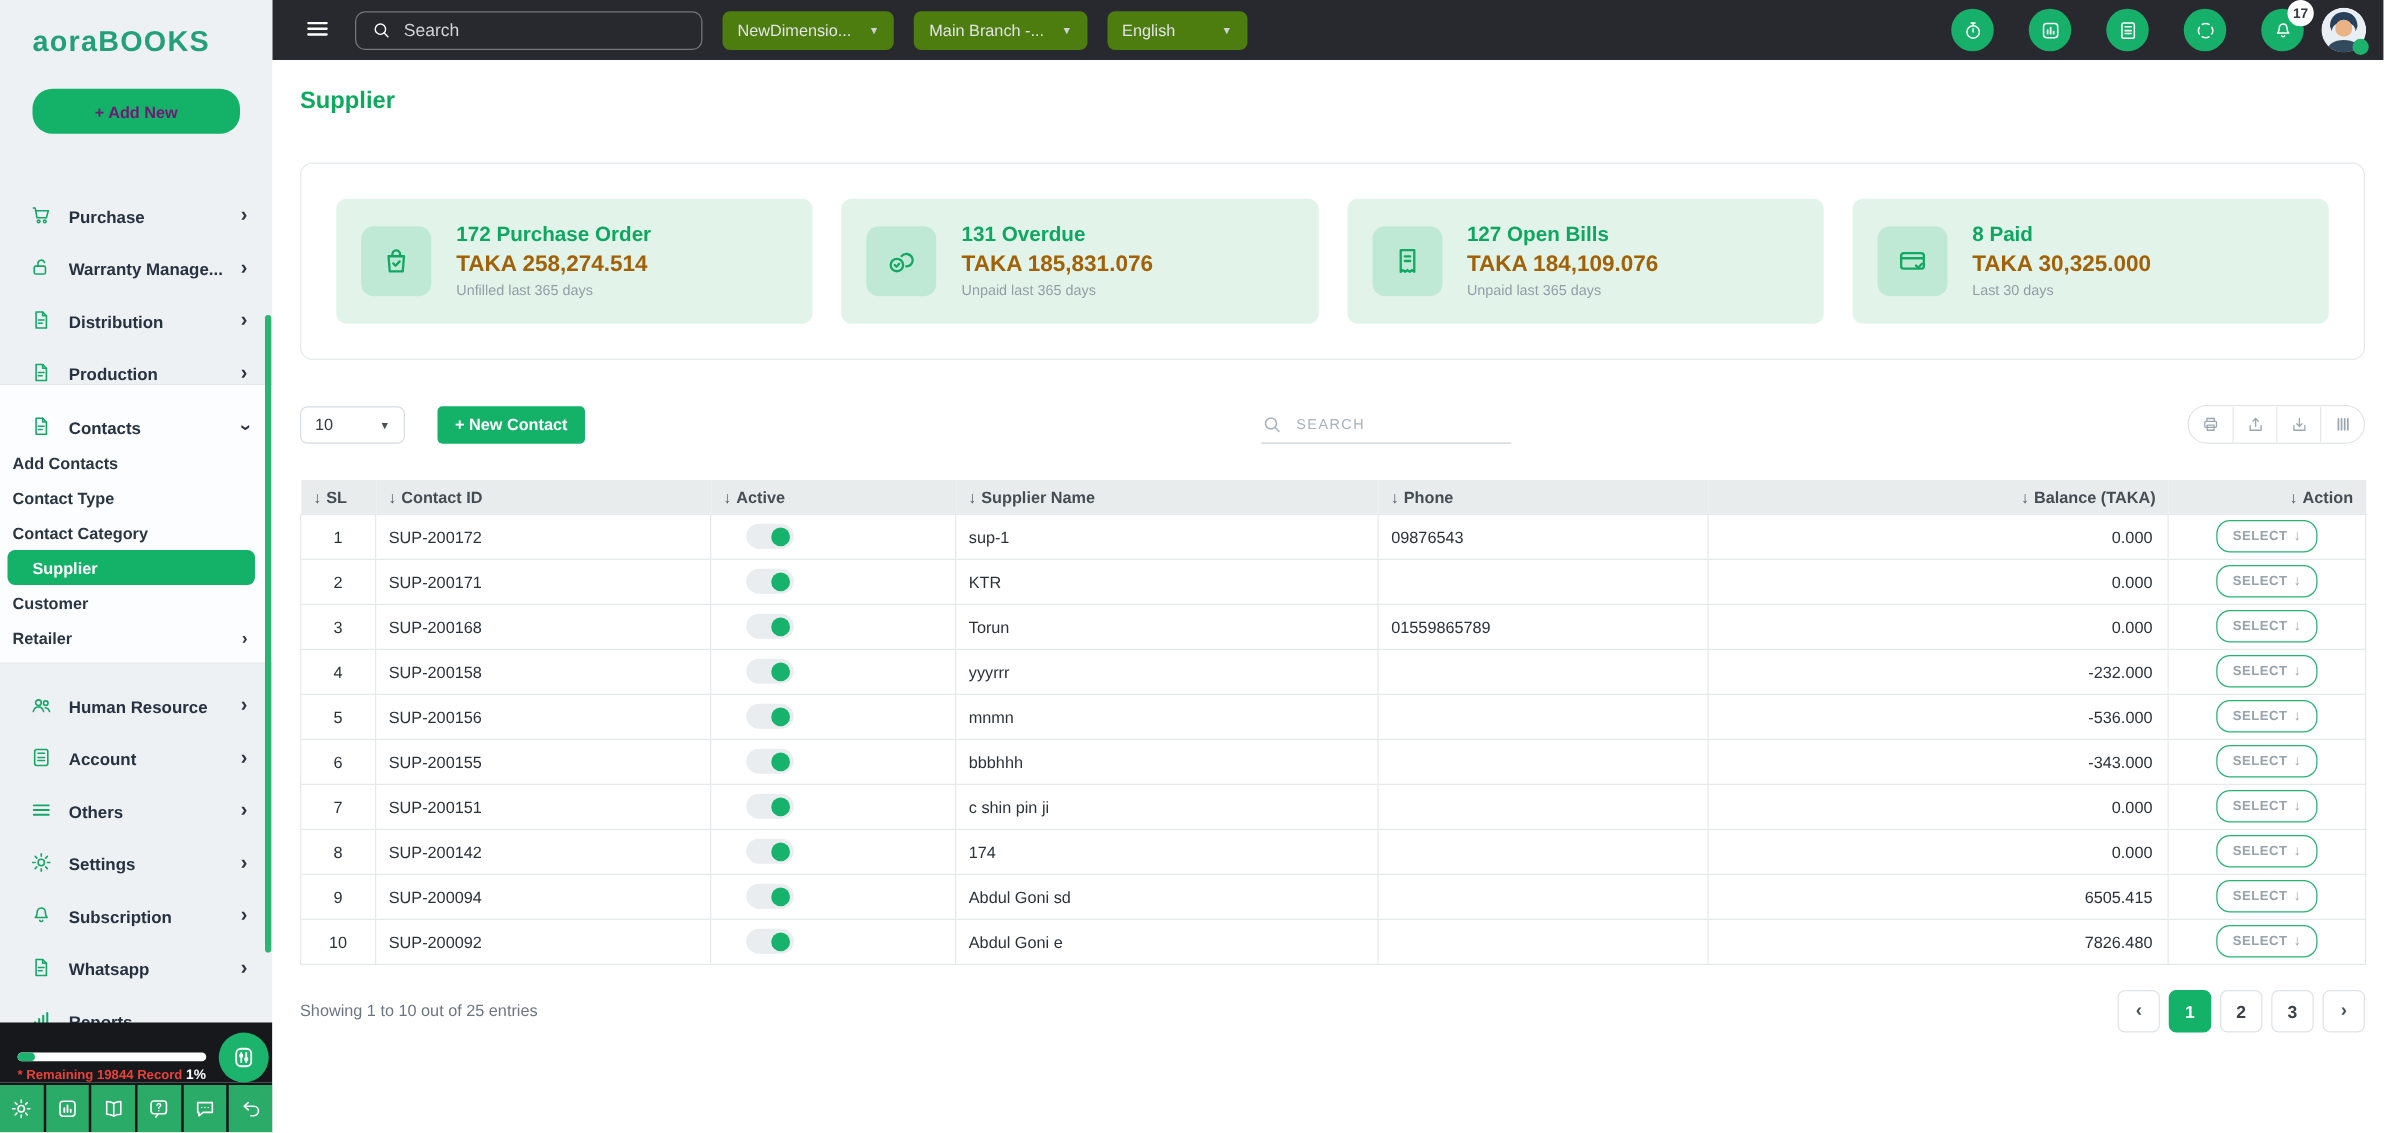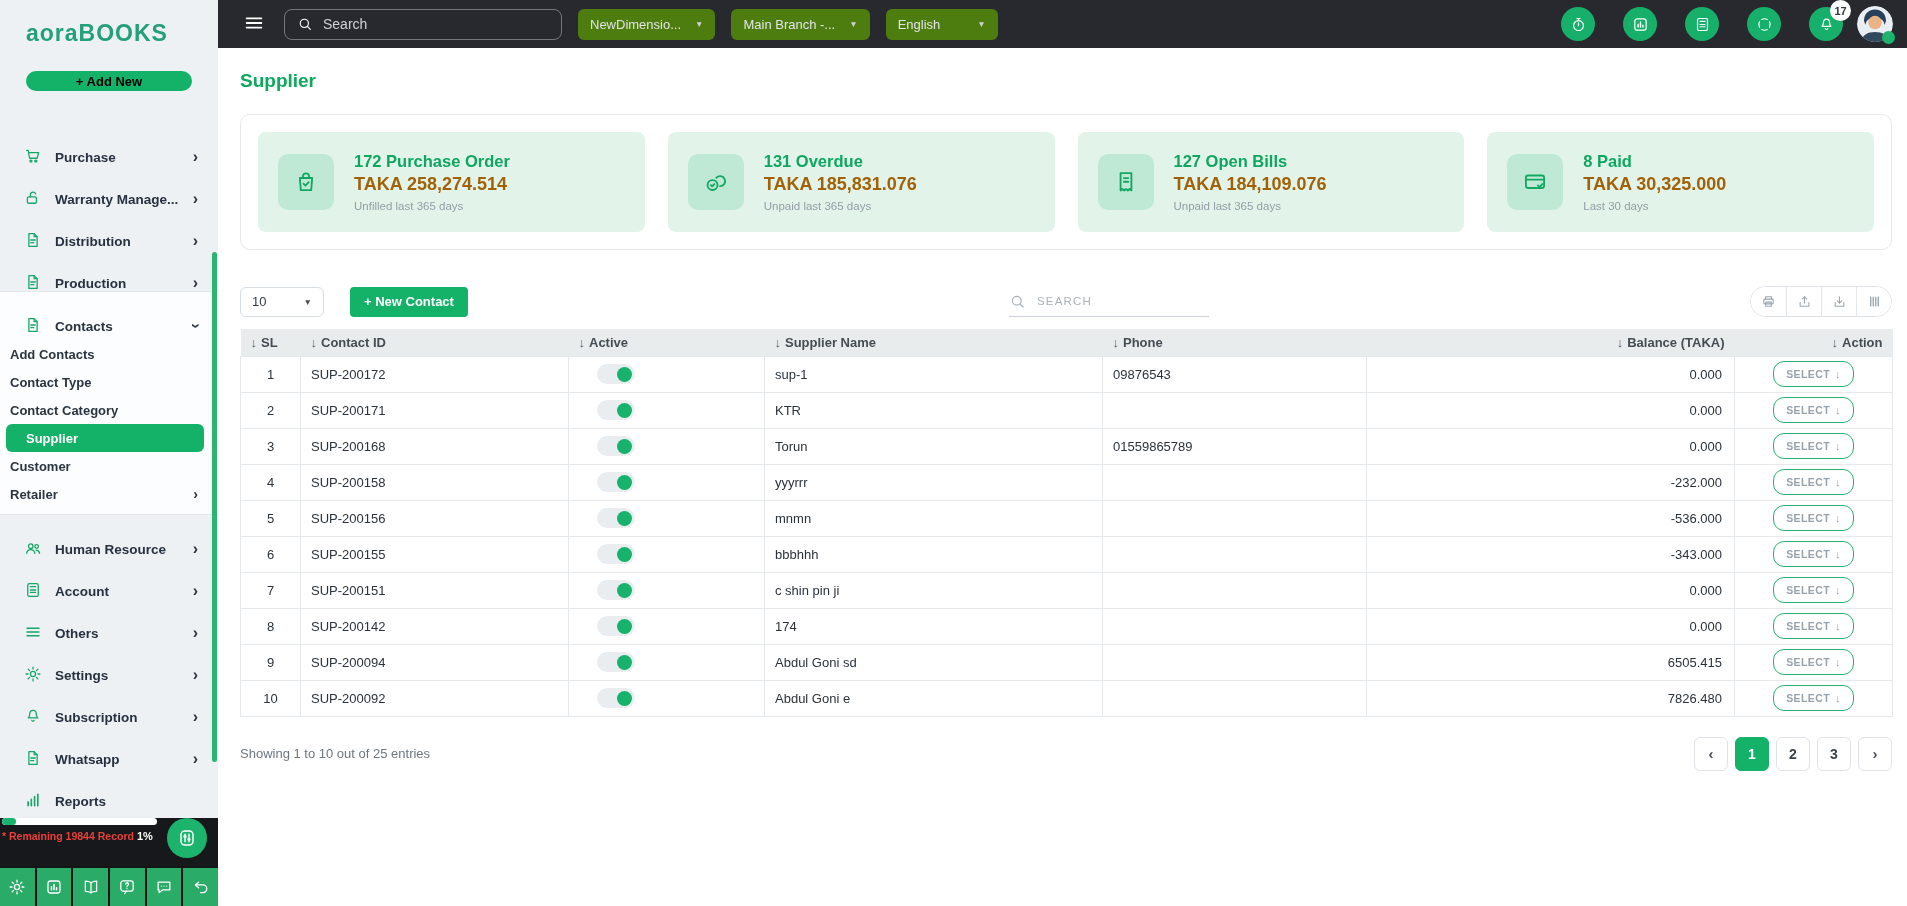--- a/index.html
+++ b/index.html
@@ -5,37 +5,37 @@
   *{box-sizing:border-box;margin:0;padding:0}
   html,body{width:1907px;height:906px;overflow:hidden;background:#fff;
     font-family:"Liberation Sans","DejaVu Sans",sans-serif}
   .app{position:relative;width:1907px;height:906px;background:#fff;overflow:hidden}
   .ico{display:inline-flex;align-items:center;justify-content:center}
   .ico svg{width:100%;height:100%;display:block}
 
   
   .sidebar{position:absolute;left:0;top:0;width:218px;height:906px;background:#eef1f4;overflow:hidden}
   .logo{margin:20px 0 0 26px;font-size:23px;color:#23a077;font-weight:600;letter-spacing:1px}
-  .addnew{display:block;margin:24px 0 0 26px;width:166px;height:20px;border-radius:16px;background:#14b169;
-    color:#000000;font-size:13px;font-weight:700;border:none;cursor:pointer;font-family:inherit}
+  .addnew{display:block;margin:24px 0 0 26px;width:166px;height:36px;border-radius:16px;background:#14b169;
+    color:#701a75;font-size:13px;font-weight:700;border:none;cursor:pointer;font-family:inherit}
   .menu{margin-top:32px}
   .mitem{height:42px;display:flex;align-items:flex-end;padding:0 20px 0 24px;gap:13px;cursor:pointer}
   .ico.mi{width:18px;height:18px;color:#14a768;flex:none}
   .mlabel{font-size:13.5px;font-weight:700;color:#273140;flex:1;white-space:nowrap;overflow:hidden}
   .chev{font-size:16px;font-weight:700;color:#2b3440;line-height:1}
   .chev.down{transform:rotate(90deg)}
   .mgroup{background:#fbfdfe;border-top:1px solid #e3e7ea;border-bottom:1px solid #e3e7ea}
   .submenu{padding:6px 0}
   .sitem{height:28px;display:flex;align-items:center;padding:0 20px 0 10px;font-size:13px;font-weight:600;color:#2b3540;cursor:pointer}
   .slabel{flex:1}
   .sitem .chev{font-size:14px}
   .sitem.active{background:#14b169;color:#fff;border-radius:6px;margin:0 14px 0 6px;padding:0 14px 0 20px}
   .scroll-thumb{position:absolute;right:1px;top:252px;width:5px;height:510px;border-radius:3px;background:#2db473}
   .sfoot{position:absolute;left:0;bottom:0;width:218px}
-  .sfoot-main{background:#17181b;height:48px;display:flex;align-items:flex-start;padding:0 11px 0 2px;gap:10px}
+  .sfoot-main{background:#17181b;height:48px;display:flex;align-items:flex-end;padding:0 11px 0 14px;gap:10px}
   .pcol{flex:1}
   .ptrack{height:7px;border-radius:4px;background:#fff;position:relative;overflow:hidden}
   .pfill{position:absolute;left:0;top:0;bottom:0;width:9%;background:#19b46e;border-radius:4px}
   .premain{margin-top:5px;font-size:10.5px;font-weight:700;white-space:nowrap}
   .pred{color:#e8403a}
   .ppct{color:#fff;margin-left:3px;font-size:11px}
   .fab{width:40px;height:40px;border-radius:50%;background:#1cb36c;border:none;color:#fff;
     display:flex;align-items:center;justify-content:center;flex:none;cursor:pointer}
   .ico.fabi{width:20px;height:20px}
   .tiles{background:#141518;display:flex;gap:2px;padding-top:2px;height:40px}
@@ -59,21 +59,21 @@
   .ico.c{width:17px;height:17px}
   .badge{position:absolute;top:-7px;right:-8px;background:#fff;color:#33393f;font-size:11px;font-weight:700;
     width:21px;height:21px;border-radius:50%;display:flex;align-items:center;justify-content:center}
   .avatar-wrap{width:36px;height:36px;margin-left:14px;position:relative;flex:none;cursor:pointer}
   .avatar-wrap svg{width:36px;height:36px;border-radius:50%;display:block}
   .status-dot{position:absolute;right:-2px;bottom:-2px;width:13px;height:13px;border-radius:50%;background:#1db36c}
 
   
   .main{position:absolute;left:218px;top:48px;right:0;bottom:0;background:#fff;padding:22px 15px 0 22px;overflow:hidden}
   .page-title{font-size:19px;font-weight:700;color:#0da95f;height:24px}
-  .cards-wrap{margin-top:20px;border:1px solid #e5e9ec;border-radius:10px;padding:17px;display:flex;gap:23px;background:#fff}
+  .cards-wrap{margin-top:36px;border:1px solid #e5e9ec;border-radius:10px;padding:28px;display:flex;gap:23px;background:#fff}
   .scard{flex:1;background:#e2f4ea;border-radius:8px;height:100px;display:flex;align-items:center;padding-left:20px;gap:20px}
   .stile{width:56px;height:56px;border-radius:10px;background:#c0e9d5;display:flex;align-items:center;justify-content:center;color:#12a864;flex:none}
   .ico.card{width:26px;height:26px}
   .stitle{color:#0ea661;font-size:16.5px;font-weight:700;margin-bottom:3px}
   .samount{color:#a16207;font-size:18px;font-weight:700;margin-bottom:5px}
   .ssub{color:#939da6;font-size:11.5px}
 
   .toolbar{margin-top:36px;display:flex;align-items:center}
   .pagesize{width:84px;height:30px;border:1px solid #d8dde2;border-radius:6px;display:flex;align-items:center;
     padding:0 11px;font-size:13px;color:#343b42;justify-content:space-between;background:#fff;cursor:pointer}
@@ -82,21 +82,21 @@
     font-size:13px;font-weight:700;padding:0 14px;cursor:pointer;font-family:inherit}
   .msearch{margin:0 auto;display:flex;align-items:center;gap:11px;width:200px;border-bottom:1px solid #ccd2d7;height:30px}
   .ico.ms{width:17px;height:17px;color:#a9b2ba}
   .msearch input{border:none;outline:none;font-size:12px;letter-spacing:1px;color:#3a424a;flex:1;min-width:0;font-family:inherit}
   .msearch input::placeholder{color:#a9b2ba;font-size:11.5px;letter-spacing:1.2px}
   .tool-group{display:flex;height:31px;border:1px solid #dfe3e7;border-radius:16px;overflow:hidden;background:#fff}
   .tbtn{width:35px;display:flex;align-items:center;justify-content:center;background:#fff;border:none;color:#9aa6af;cursor:pointer}
   .tbtn + .tbtn{border-left:1px solid #e4e8eb}
   .ico.tb{width:15px;height:15px}
 
-  .table-wrap{margin-top:12px}
+  .table-wrap{margin-top:29px}
   table{width:100%;border-collapse:collapse;table-layout:fixed}
   th{background:#e9eced;height:27px;font-size:13px;font-weight:700;color:#454d54;text-align:left;padding:0 10px;white-space:nowrap}
   th.r{text-align:right}
   .sarr{font-weight:400;color:#555c63;margin-right:4px}
   td{height:36px;border:1px solid #e6e9ec;font-size:13px;color:#2b323a;padding:0 10px;background:#fff;white-space:nowrap;overflow:hidden}
   td.c-sl{text-align:center;padding:0 4px}
   td.c-active{padding-left:28px}
   td.c-bal{text-align:right;padding-right:12px}
   td.c-action{text-align:center;padding:0 6px}
   .toggle{width:38px;height:20px;border-radius:10px;background:#e9edf0;display:inline-block;position:relative;vertical-align:middle;cursor:pointer}

